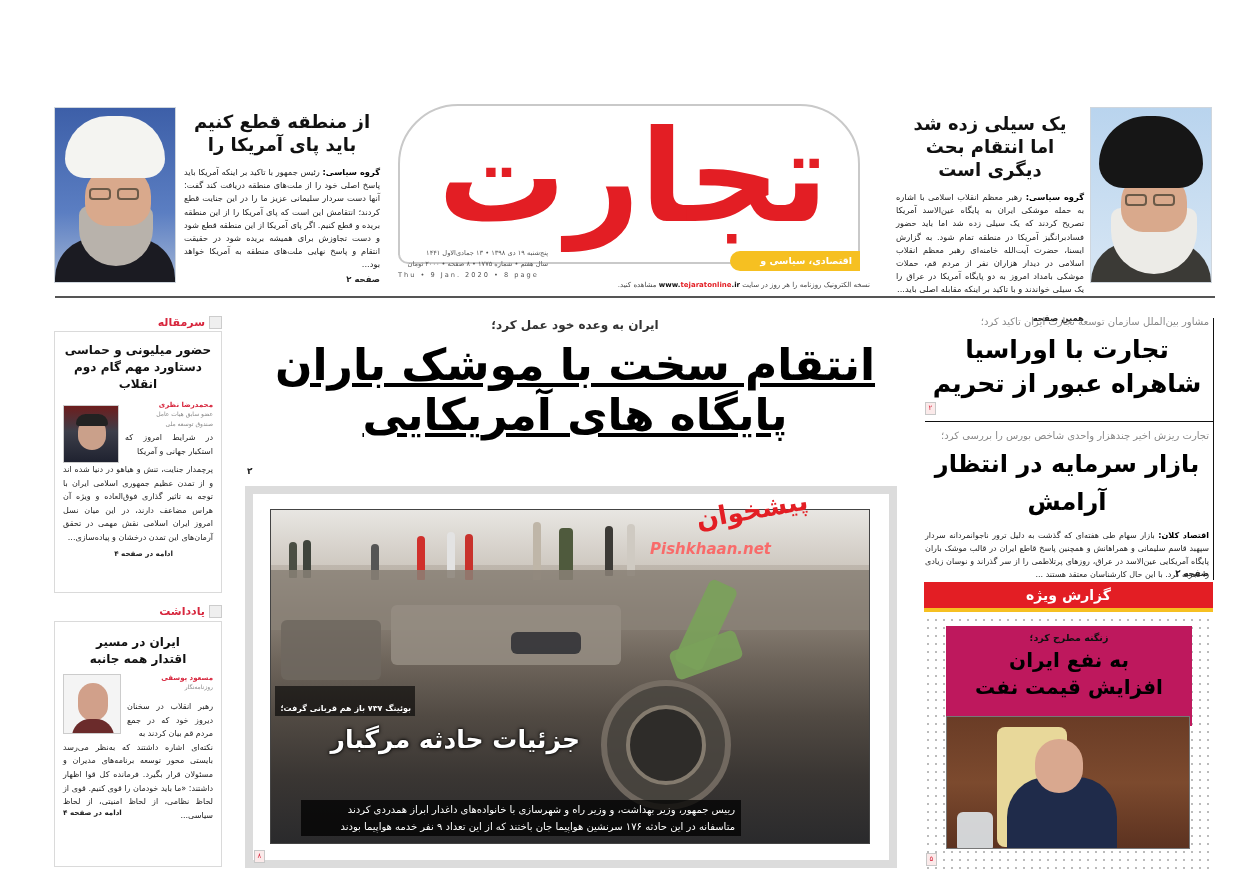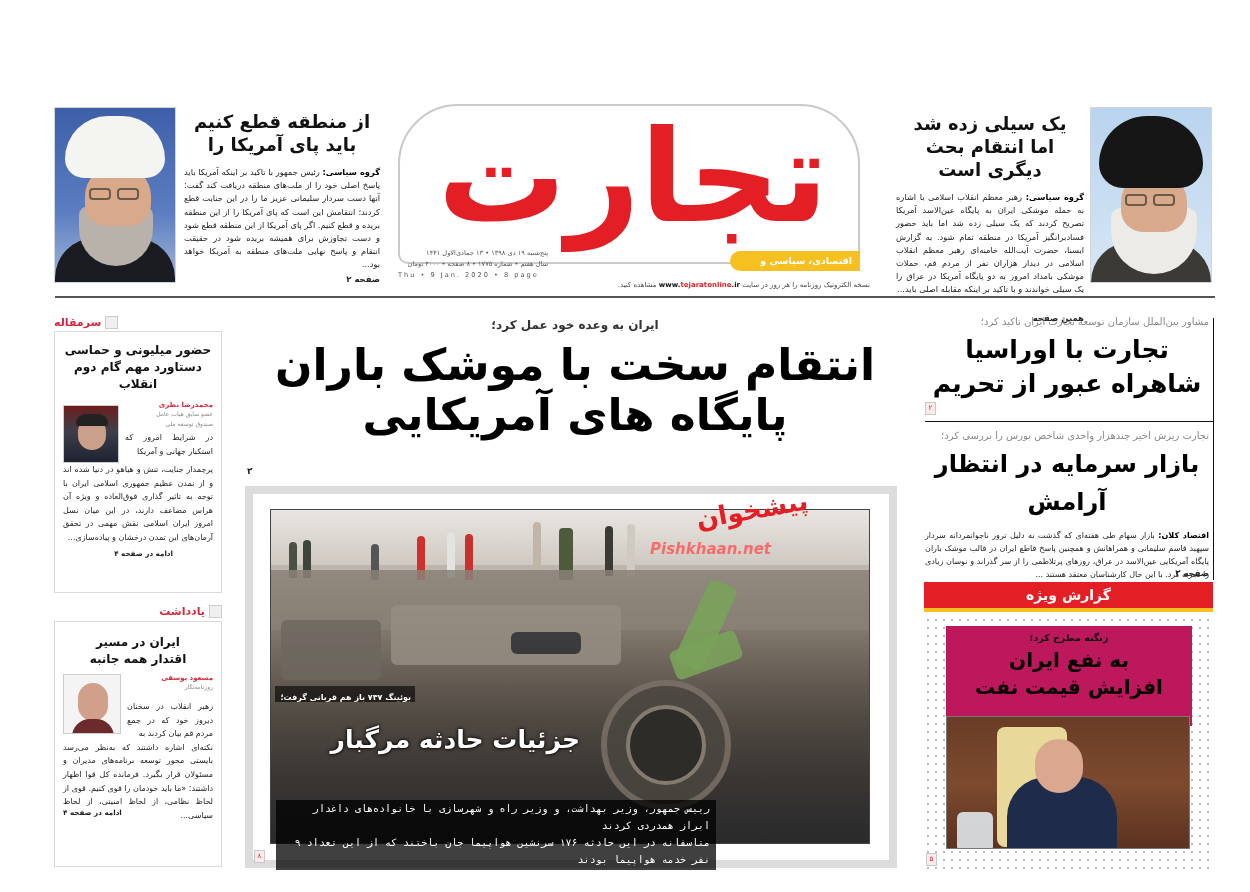--- a/index.html
+++ b/index.html
@@ -53,23 +53,23 @@
   #photo-frame { left: 245px; top: 486px; width: 652px; height: 382px; background: #dcdcdc; }
   #photo-inner { position:absolute; left: 8px; top: 8px; right: 8px; bottom: 8px; background: #fff; }
   #crash-photo { left: 270px; top: 509px; width: 600px; height: 335px; border: 1px solid #444; overflow: hidden;
     background:
       linear-gradient(180deg, #cbc6c0 0%, #bdb5ab 18%, #8d8378 30%, #6f665c 45%, #514a43 62%, #3a3633 80%, #2a2a2c 100%); }
   .debris { position:absolute; background: #7d766d; border-radius: 6px; opacity: .85; }
   .green-frag { position:absolute; background: #7aa25a; border-radius: 6px; opacity: .9; }
   .person { position:absolute; width: 8px; border-radius: 4px 4px 1px 1px; }
   #watermark-fa { left: 682px; top: 495px; width: 140px; text-align: center; font-size: 26px; font-weight: bold; color: #e31e24; transform: rotate(-10deg); direction: rtl; }
   #watermark-en { left: 650px; top: 540px; width: 160px; text-align: left; font-size: 15px; font-weight: bold; font-style: italic; color: #ff5a5a; opacity: .85; }
-  #photo-kicker { left: 275px; top: 686px; width: 140px; height: 16px; background: rgba(0,0,0,.6); color: #fff; font-size: 8px; font-weight: bold; line-height: 16px; padding: 4px 4px; }
+  #photo-kicker { left: 275px; top: 686px; width: 140px; height: 16px; background: rgba(0,0,0,.6); color: #fff; font-size: 8px; font-weight: bold; line-height: 16px; padding: 15px 4px; }
   #photo-title { left: 280px; top: 724px; width: 300px; color: #fff; font-size: 25px; line-height: 31px; font-weight: 900; text-shadow: 0 0 4px #000, 0 0 2px #000; }
-  #photo-cap { left: 276px; top: 800px; width: 440px; background: rgba(0,0,0,.75); color: #fff; font-size: 10px; line-height: 17px; padding: 1px 6px; font-family: Liberation Mono, monospace; }
+  #photo-cap { left: 301px; top: 800px; width: 440px; background: rgba(0,0,0,.75); color: #fff; font-size: 10px; line-height: 17px; padding: 1px 6px; }
   .page-num { width: 11px; height: 13px; border: 1px solid #c8c8c8; background: #fbeaea; font-size: 7px; line-height: 11px; text-align: center; color: #d7263d; }
 
   
   #right-vrule { left: 1213px; top: 318px; width: 1px; height: 262px; background: #111; }
   #right-hrule { left: 925px; top: 421px; width: 289px; height: 1px; background: #111; }
   .grey-kicker { font-size: 10px; font-weight: normal; color: #888; }
   .big-title { font-weight: 900; color: #000; text-align: center; }
   #special-bar { left: 924px; top: 582px; width: 289px; height: 26px; background: #e31e24; color: #fff; text-align: center; font-weight: bold; font-size: 14px; line-height: 26px; }
   #special-under { left: 924px; top: 608px; width: 289px; height: 4px; background: #f6c021; }
   #dotted-area { left: 924px; top: 616px; width: 289px; height: 254px;
@@ -132,21 +132,21 @@
     <div class="beard-white" style="left:20px;top:100px;"></div>
     <div class="face" style="left:30px;top:64px;"></div>
     <div class="glasses" style="left:34px;top:86px;"></div>
     <div class="glasses" style="left:62px;top:86px;"></div>
     <div class="turban-black"></div>
   </div>
 </div>
 
 <div class="abs" id="masthead-rule"></div>
 
-<div class="abs rtl" style="left:54px;top:313px;width:168px;height:18px;display:flex;align-items:center;gap:4px;justify-content:flex-end;">
+<div class="abs rtl" style="left:54px;top:313px;width:168px;height:18px;display:flex;align-items:center;gap:4px;">
   <span class="sq"></span>
   <span class="section-label">سرمقاله</span>
 </div>
 <div class="abs col-box rtl" style="left:54px;top:331px;width:168px;height:262px;padding:10px 8px;">
   <div class="col-title">
     <div>حضور میلیونی و حماسی</div>
     <div>دستاورد مهم گام دوم انقلاب</div>
   </div>
   <div style="display:flex;gap:6px;margin-top:8px;">
     <div style="flex:1;">
@@ -182,21 +182,21 @@
     <div style="width:58px;height:60px;border:1px solid #ccc;background:#f4f4f4;position:relative;overflow:hidden;">
       <div style="position:absolute;left:14px;top:8px;width:30px;height:38px;border-radius:15px;background:#d1a08a;"></div>
       <div style="position:absolute;left:8px;top:44px;width:42px;height:20px;border-radius:18px 18px 0 0;background:#6b2b2b;"></div>
     </div>
   </div>
   <p class="col-text">نکته‌ای اشاره داشتند که به‌نظر می‌رسد بایستی محور توسعه برنامه‌های مدیران و مسئولان قرار بگیرد. فرمانده کل قوا اظهار داشتند: «ما باید خودمان را قوی کنیم. قوی از لحاظ نظامی، از لحاظ امنیتی، از لحاظ سیاسی...</p>
   <div class="more" style="margin-top:-14px;margin-right:58px;text-align:left;">ادامه در صفحه ۴</div>
 </div>
 
 <div class="abs rtl" id="lead-kicker" style="text-align:center;">ایران به وعده خود عمل کرد؛</div>
-<div class="abs rtl" id="lead-title" style="text-align:center;">
+<div class="abs rtl" id="lead-title" style="text-align:center;text-decoration:underline;">
   <div>انتقام سخت با موشک باران</div>
   <div>پایگاه های آمریکایی</div>
 </div>
 <div class="abs" style="left:247px;top:466px;font-size:9px;font-weight:bold;color:#222;">۲</div>
 
 <div class="abs" id="photo-frame">
   <div id="photo-inner"></div>
 </div>
 
 <div class="abs" id="crash-photo">

